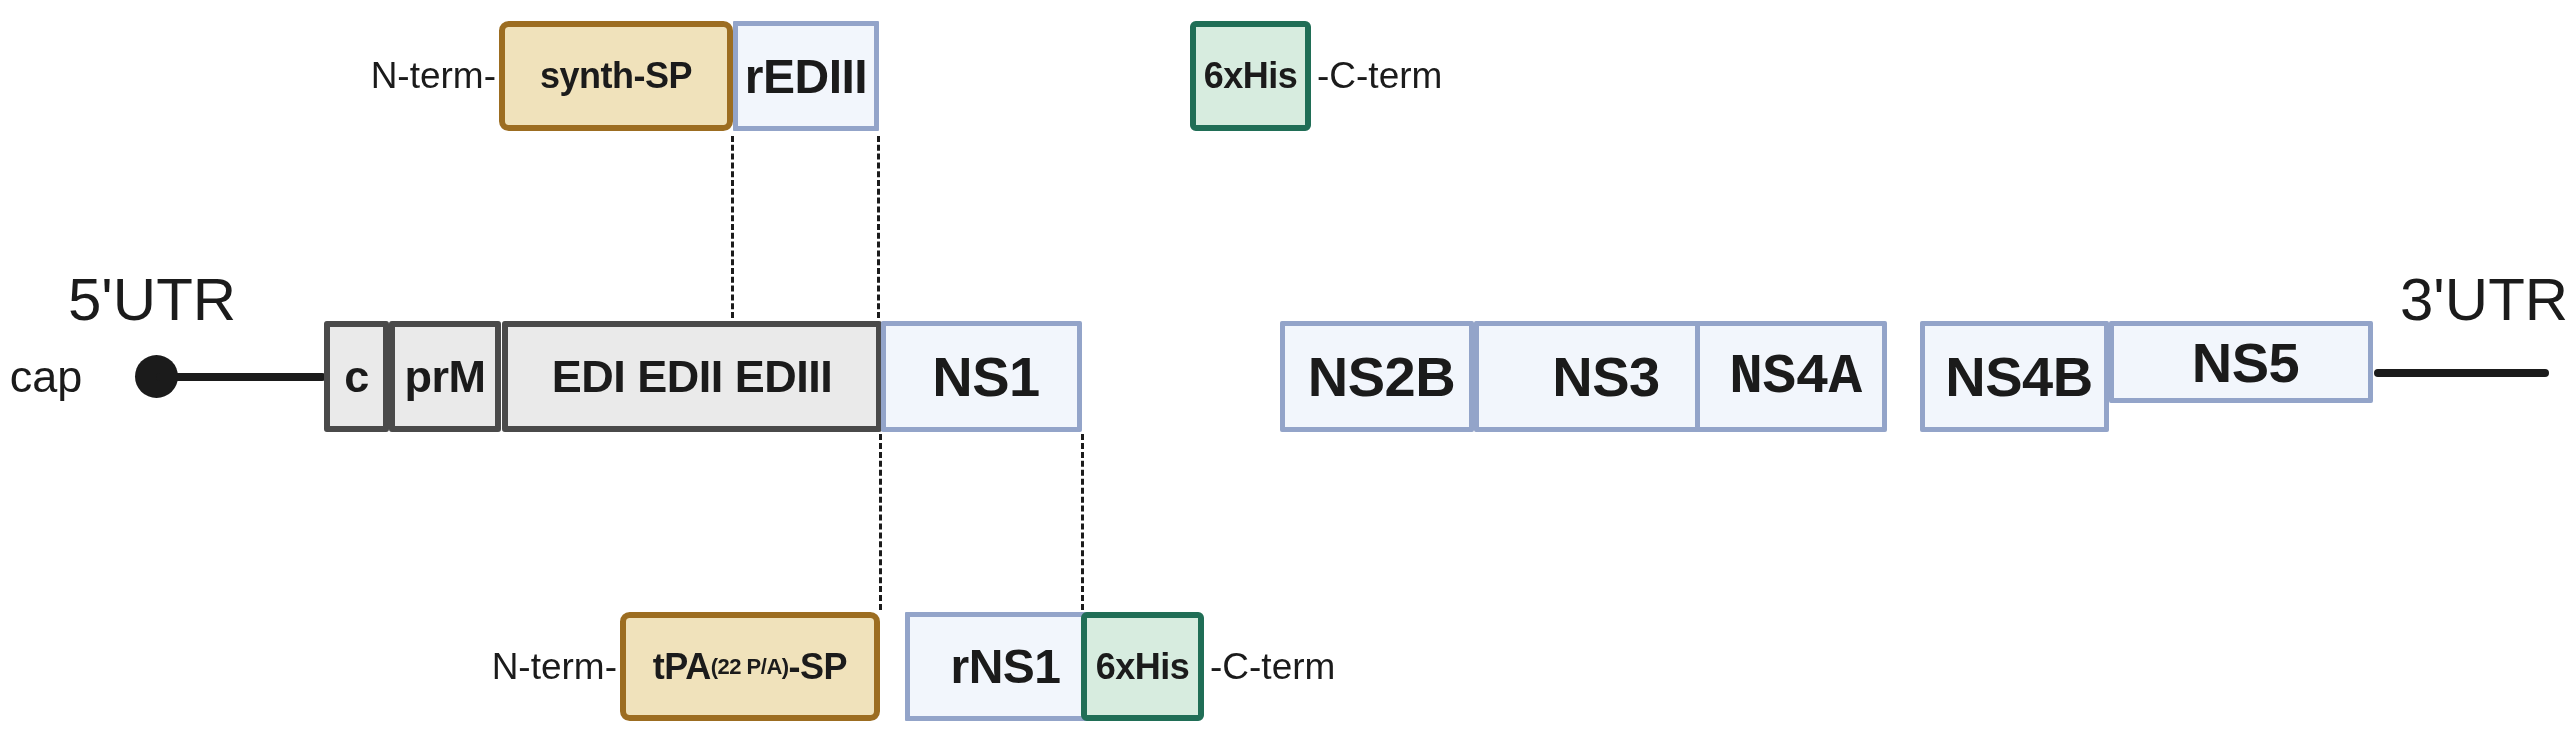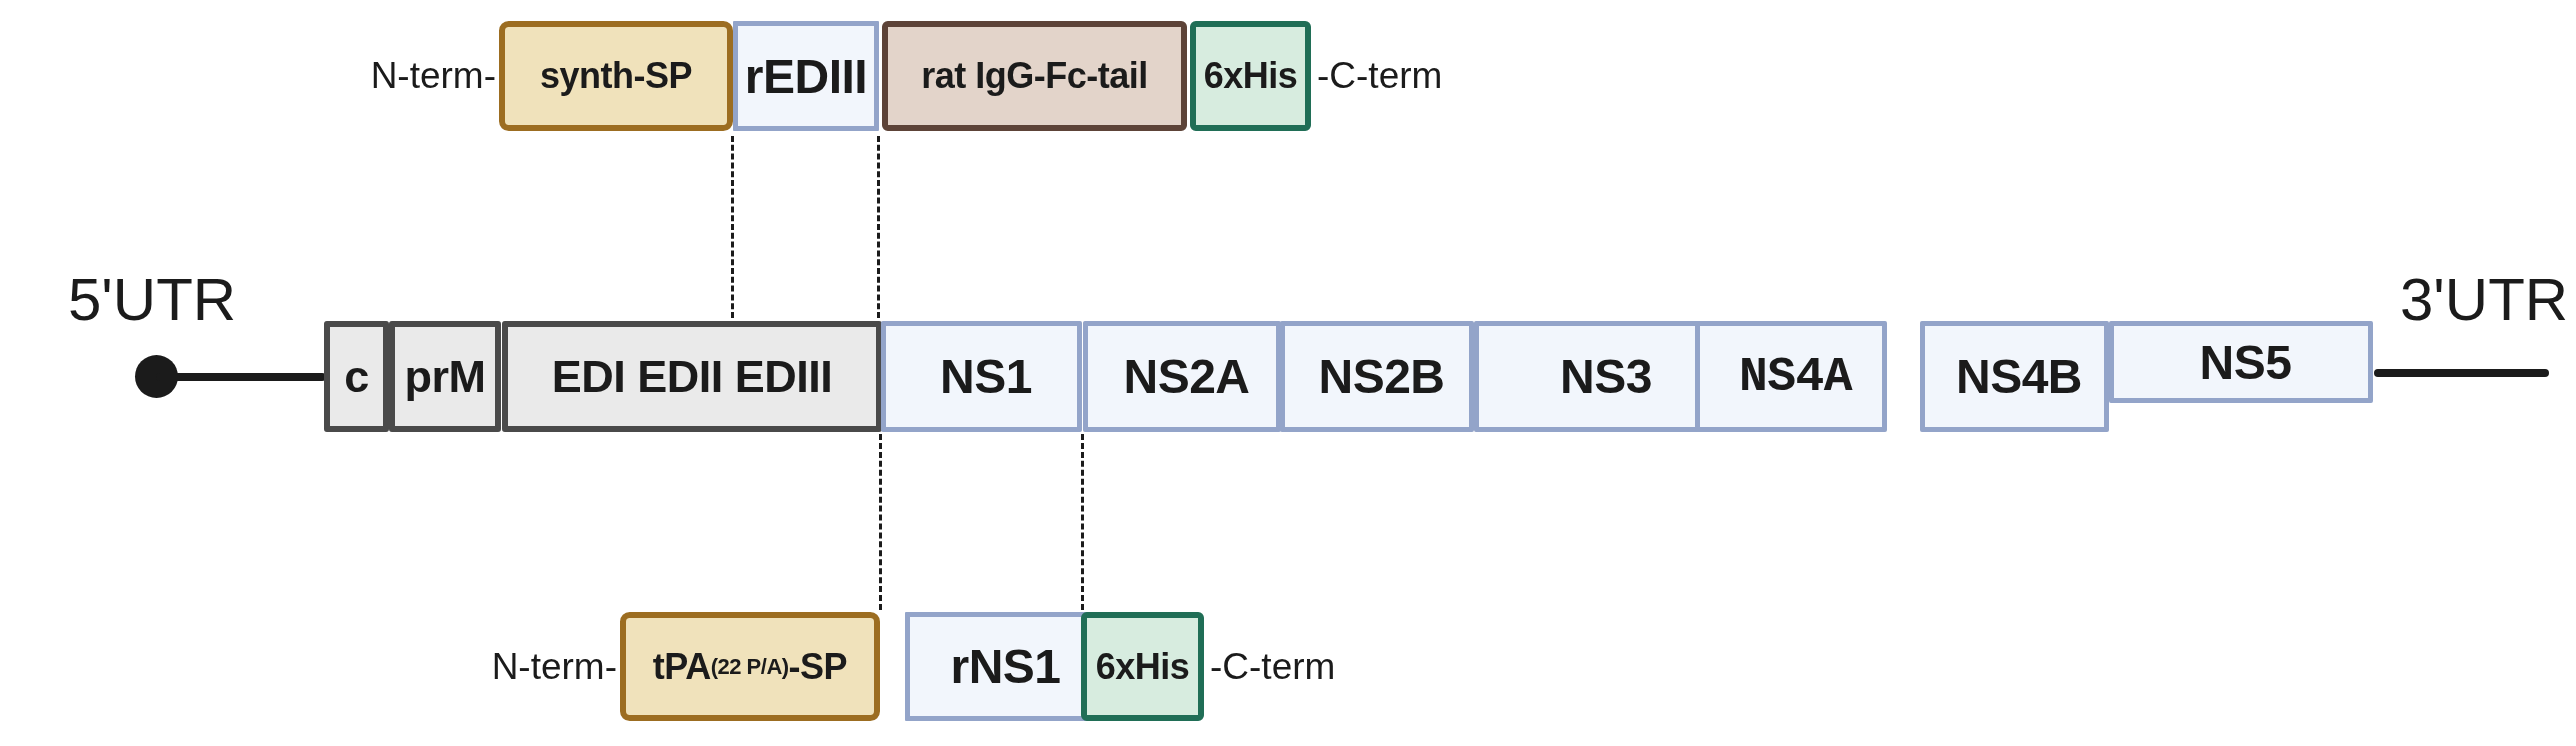--- a/index.html
+++ b/index.html
@@ -26,21 +26,21 @@
   .seg-structural {
     background: var(--gray-fill, #eaeaea);
     border: 6.8px solid var(--gray-border, #4a4a4a);
     border-radius: 2.9px;
     font-size: 45px;
   }
   .seg-ns {
     background: var(--blue-fill, #f2f6fc);
     border: 5.8px solid var(--blue-border, #93a4c9);
     border-radius: 1.9px;
-    font-size: 48px;
+    font-size: 56px;
     padding-left: 9px;
   }
   
   .seg-sp {
     background: var(--sp-fill, #f0e2bb);
     border: 6.8px solid var(--sp-border, #9c6d21);
     border-radius: 9.7px;
     font-size: 36px;
   }
   .seg-antigen {
@@ -91,41 +91,40 @@
 <body>
 
 <div id="canvas">
 
   <div class="abs term-label" style="left:320px; top:21px; width:176px; height:110px; justify-content:flex-end;">N-term-</div>
 
   <div class="abs seg seg-sp" style="left:499px; top:21px; width:234px; height:110px;">synth-SP</div>
 
   <div class="abs seg seg-antigen" style="left:733px; top:21px; width:146px; height:110px;">rEDIII</div>
 
-  <div class="abs seg seg-fc" style="left:882px; top:21px; width:305px; height:110px;">rat IgG-Fc-tail</div>
 
   <div class="abs seg seg-his" style="left:1190px; top:21px; width:121px; height:110px;">6xHis</div>
 
   <div class="abs term-label" style="left:1317px; top:21px; height:110px;">-C-term</div>
 
   <div class="abs dashed-line" style="left:731px; top:136px; height:182px;"></div>
   <div class="abs dashed-line" style="left:877px; top:136px; height:182px;"></div>
 
+  <div class="abs term-label" style="left:9.7px; top:321px; height:111px; font-size:45px;">cap</div>
 
   <div class="abs cap-circle" style="left:135px; top:355px;"></div>
 
   <div class="abs utr-label" style="left:68px; top:265px; width:136px;">5'UTR</div>
 
   <div class="abs solid-line" style="left:156px; top:373px; width:170px; height:7.7px;"></div>
 
   <div class="abs seg seg-structural" style="left:324px; top:321px; width:65px; height:111px;">c</div>
   <div class="abs seg seg-structural" style="left:502px; top:321px; width:380px; height:111px;">EDI EDII EDIII</div>
   <div class="abs seg seg-structural" style="left:389px; top:321px; width:112px; height:111px;">prM</div>
   <div class="abs seg seg-ns" style="left:881px; top:321px; width:201px; height:111px;">NS1</div>
-  <div class="abs seg seg-ns" style="left:1083px; top:321px; width:198px; height:111px;">NS2A</div>
   <div class="abs seg seg-ns" style="left:1280px; top:321px; width:194px; height:111px;">NS2B</div>
   <div class="abs seg seg-ns" style="left:1474px; top:321px; width:255px; height:111px;">NS3</div>
   <div class="abs seg seg-ns" style="left:1695px; top:321px; width:192px; height:111px;font-family:Liberation Mono, monospace;">NS4A</div>
   <div class="abs seg seg-ns" style="left:1920px; top:321px; width:189px; height:111px;">NS4B</div>
   <div class="abs seg seg-ns" style="left:2109px; top:321px; width:264px; height:82px;">NS5</div>
 
   <div class="abs solid-line" style="left:2374px; top:369px; width:175px; height:7.7px;"></div>
 
   <div class="abs utr-label" style="left:2400px; top:265px; width:155px;">3'UTR</div>
 

